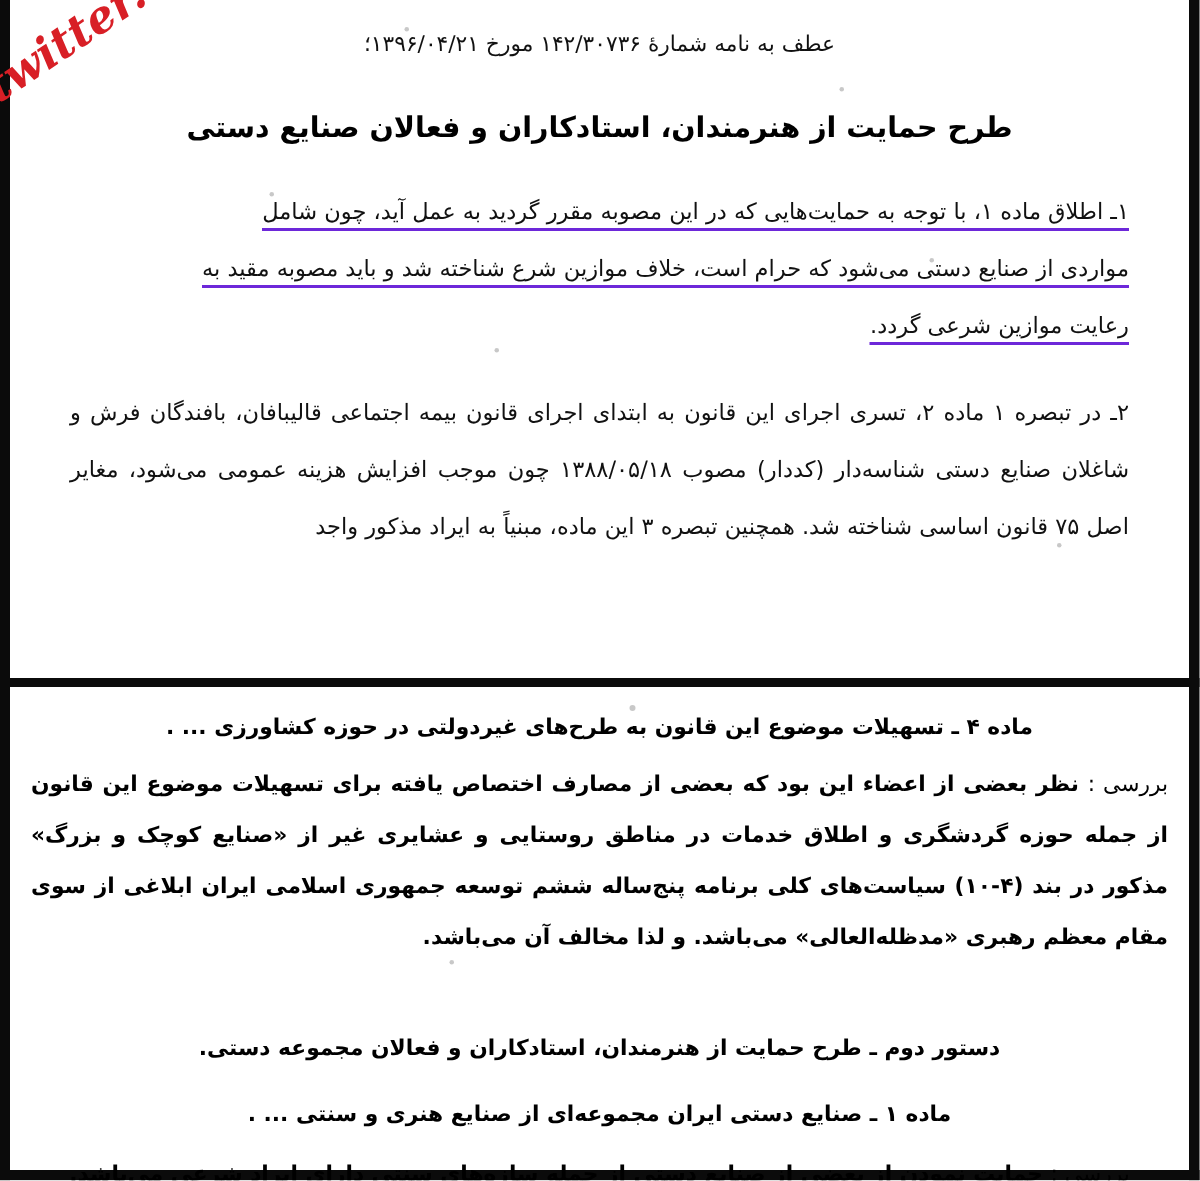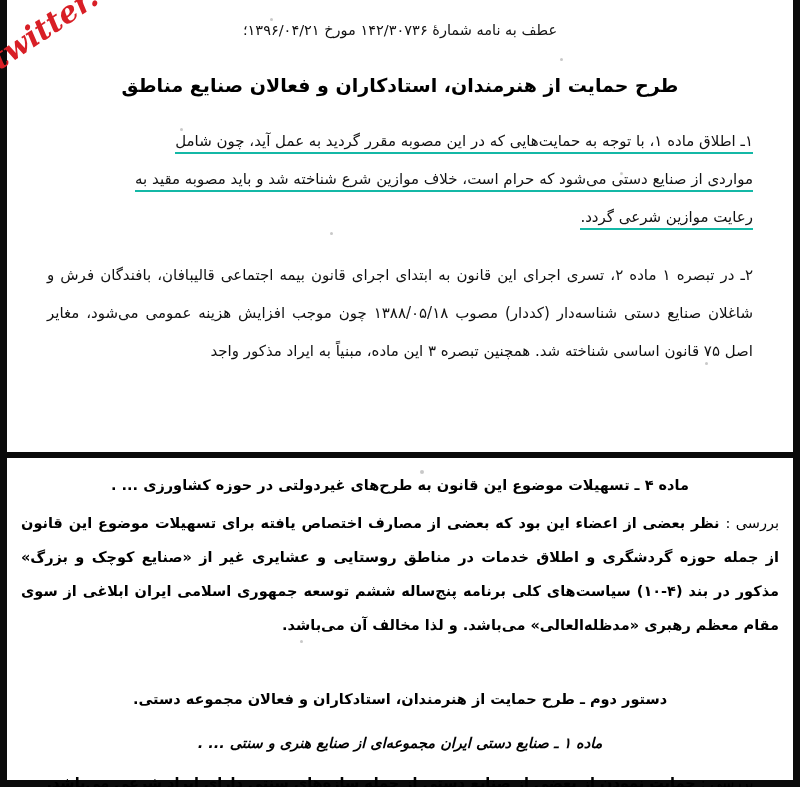--- a/index.html
+++ b/index.html
@@ -98,38 +98,38 @@
     text-align: justify;
     direction: rtl;
     margin: 0;
   }
   .para-intro  { margin-top: 34px; }
   .para-item-1 { margin-top: 26px; }
   .para-item-2 { margin-top: 20px; }
 
   
   .u-red {
-    border-bottom: 2px solid #14b8a6;
+    border-bottom: 2px solid #6d28d9;
     padding-bottom: 2px;
   }
 
   
   .lpara {
     font-size: 14.5px;
     font-weight: bold;
     color: #000;
     line-height: 34px;
     text-align: justify;
     direction: rtl;
     margin: 0;
   }
   .lpara-a { margin-top: 10px; text-align: center; }
   .lpara-b { margin-top: 4px; }
   .lpara-c { margin-top: 40px; text-align: center; }
-  .lpara-d { margin-top: 10px; text-align: center; font-style: italic; }
+  .lpara-d { margin-top: 10px; text-align: center; }
   .lpara-e { margin-top: 6px; text-align: center; }
 
   .label-tag { font-weight: normal; }
 
   .u-red-bottom {
     display: inline-block;
     border-bottom: 2.5px solid #e8201e;
     padding-bottom: 3px;
   }
 
@@ -177,21 +177,21 @@
   <div class="speck" style="left:620px;top:172px;width:3px;height:3px;"></div>
   <div class="speck" style="left:330px;top:232px;width:3px;height:3px;"></div>
   <div class="speck" style="left:705px;top:362px;width:3px;height:3px;"></div>
   <div class="speck" style="left:420px;top:470px;width:4px;height:4px;"></div>
   <div class="speck" style="left:300px;top:640px;width:3px;height:3px;"></div>
 
   <div class="region upper">
 
     <div class="doc-ref">عطف به نامه شمارهٔ ۱۴۲/۳۰۷۳۶ مورخ ۱۳۹۶/۰۴/۲۱؛</div>
 
-    <div class="doc-title">طرح حمایت از هنرمندان، استادکاران و فعالان صنایع مناطق</div>
+    <div class="doc-title">طرح حمایت از هنرمندان، استادکاران و فعالان صنایع دستی</div>
 
 
     <p class="para para-item-1">
       <span class="u-red">۱ـ اطلاق ماده ۱، با توجه به حمایت‌هایی که در این مصوبه مقرر گردید به عمل آید، چون شامل</span><br>
       <span class="u-red">مواردی از صنایع دستی می‌شود که حرام است، خلاف موازین شرع شناخته شد و باید مصوبه مقید به</span><br>
       <span class="u-red">رعایت موازین شرعی گردد.</span>
     </p>
 
     <p class="para para-item-2">۲ـ در تبصره ۱ ماده ۲، تسری اجرای این قانون به ابتدای اجرای قانون بیمه اجتماعی قالیبافان، بافندگان فرش و شاغلان صنایع دستی شناسه‌دار (کددار) مصوب ۱۳۸۸/۰۵/۱۸ چون موجب افزایش هزینه عمومی می‌شود، مغایر اصل ۷۵ قانون اساسی شناخته شد. همچنین تبصره ۳ این ماده، مبنیاً به ایراد مذکور واجد</p>
   </div>

